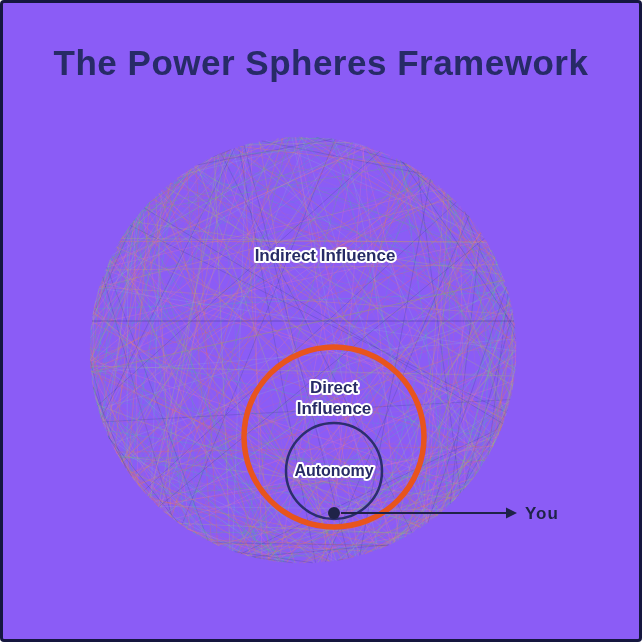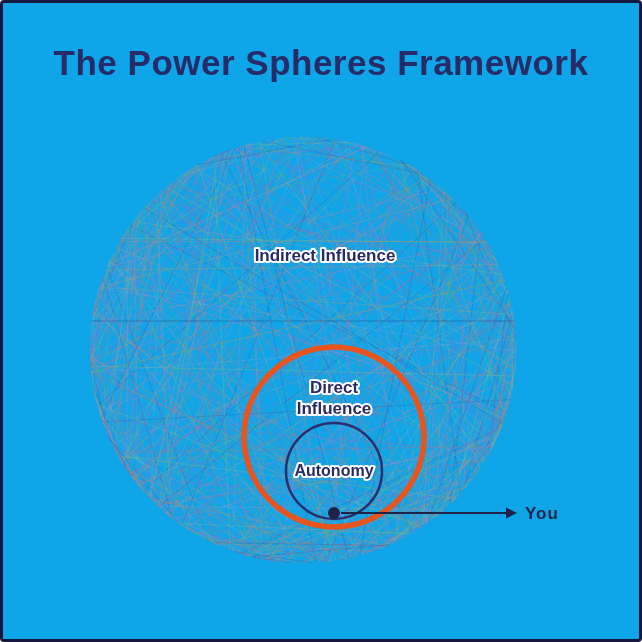--- a/index.html
+++ b/index.html
@@ -1,20 +1,20 @@
 <!DOCTYPE html>
 <html><head>
 <meta charset="utf-8">
 <style>
   html,body{margin:0;padding:0;background:#ffffff;}
   .frame{
     position:relative;
     width:642px;height:642px;
     box-sizing:border-box;
-    background:#0ea5e9;
+    background:#8b5cf6;
     border:3px solid #15173f;
     border-radius:4px;
     overflow:hidden;
     font-family:"Liberation Sans", sans-serif;
   }
   .title{
     position:absolute;
     top:40px;left:0;width:100%;
     margin:0;
     text-align:center;

